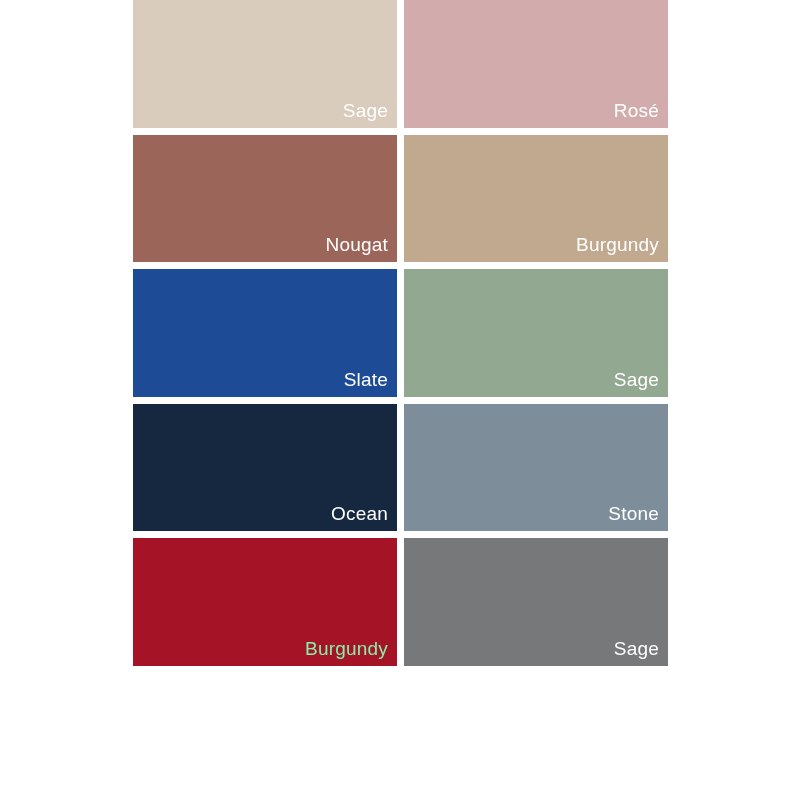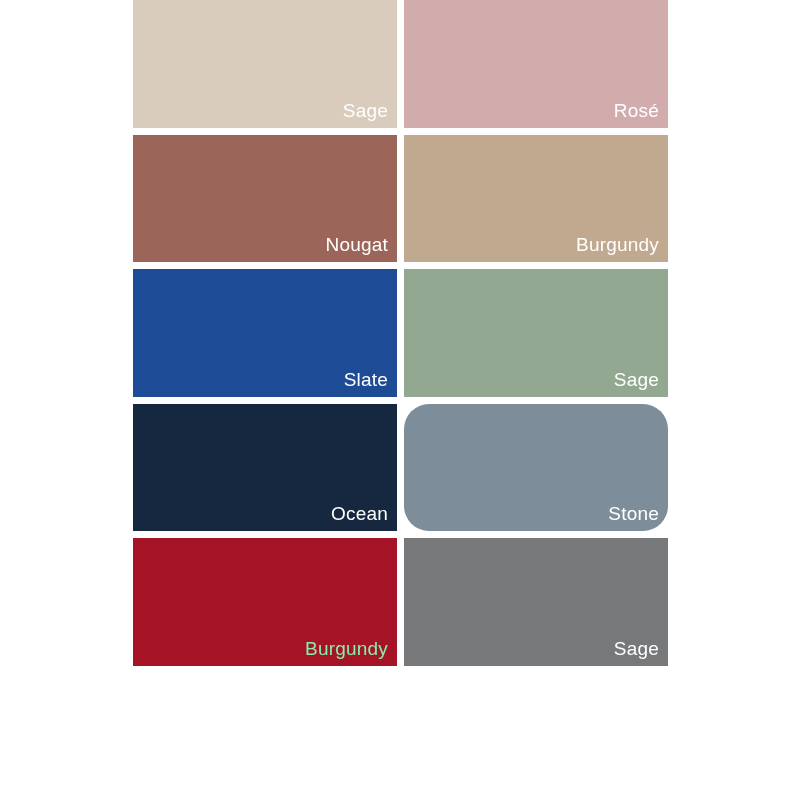--- a/index.html
+++ b/index.html
@@ -75,21 +75,21 @@
       </div>
       <div class="swatch" style="background: rgb(30, 75, 150);">
         <span class="swatch-label" style="color: rgb(255, 255, 255);">Slate</span>
       </div>
       <div class="swatch" style="background: rgb(147, 168, 145);">
         <span class="swatch-label" style="color: rgb(255, 255, 255);">Sage</span>
       </div>
       <div class="swatch" style="background: rgb(21, 40, 63);">
         <span class="swatch-label" style="color: rgb(255, 255, 255);">Ocean</span>
       </div>
-      <div class="swatch" style="background: rgb(126, 141, 154); border-radius: 25px;">
+      <div class="swatch" style="background: rgb(126, 141, 154);">
         <span class="swatch-label" style="color: rgb(255, 255, 255);">Stone</span>
       </div>
       <div class="swatch" style="background: rgb(165, 19, 39);">
         <span class="swatch-label" style="color: #86efac; margin-left: 44px;">Burgundy</span>
       </div>
       <div class="swatch" style="background: rgb(118, 120, 122);">
         <span class="swatch-label" style="color: rgb(255, 255, 255);">Sage</span>
       </div>
     </div>
 </div>

